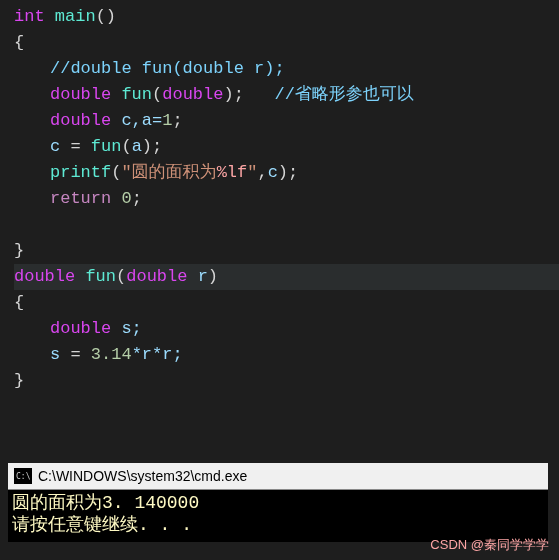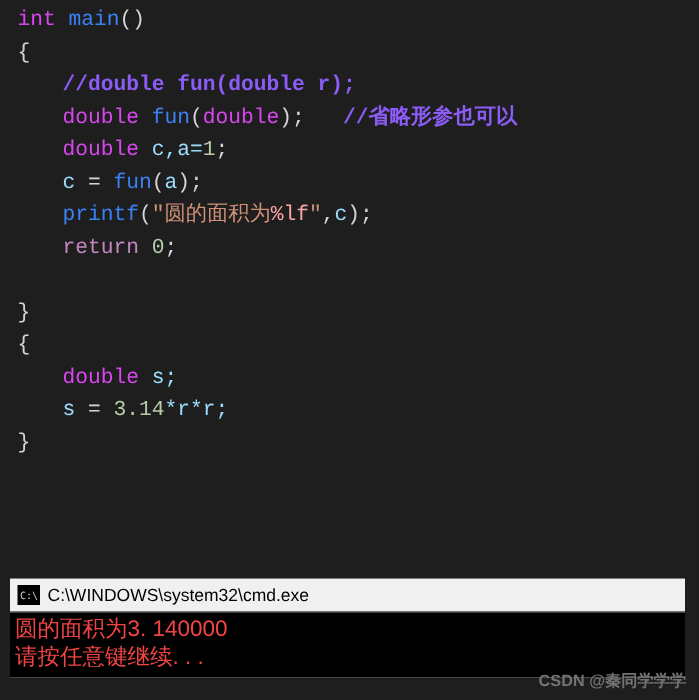--- a/index.html
+++ b/index.html
@@ -16,28 +16,28 @@
   padding: 4px 0 0 14px;
   line-height: 26px;
   background: #1e1e1e;
 }
 .line { white-space: pre; }
 .line.highlight { background: #2a2d2e; }
 .indent { display: inline-block; }
 .i2 { width: 36px; }
 .kw-type { color: #d946ef; }
 .kw-ret { color: #c586c0; }
-.fn { color: #3b82f6; }
+.fn { color: #5eead4; }
 .punct { color: #d4d4d4; }
 .param { color: #9cdcfe; }
 .var { color: #9cdcfe; }
 .num { color: #b5cea8; }
 .str { color: #ce9178; }
 .fmt { color: #fca5a5; }
-.comment { color: #8b5cf6; font-weight: bold; }
+.comment { color: #7dd3fc; }
 .op { color: #d4d4d4; }
 
 .cmd-window {
   position: absolute;
   left: 8px;
   bottom: 18px;
   width: 540px;
   background: #fff;
 }
 .cmd-title {
@@ -60,52 +60,52 @@
   justify-content: flex-start;
   padding-left: 2px;
 }
 .cmd-icon-text {
   color: #ccc;
   font-size: 8px;
   font-family: Consolas, monospace;
 }
 .cmd-body {
   background: #000;
-  color: #ef4444;
-  font-family: Liberation Sans, sans-serif;
+  color: #fef9c3;
+  font-family: Liberation Mono, monospace;
   font-size: 18px;
   padding: 2px 4px 6px 4px;
   line-height: 22px;
   white-space: pre;
   border-top: 1px solid #888;
 }
 .watermark {
   position: absolute;
   right: 10px;
   bottom: 6px;
   font-family: 'Microsoft YaHei', sans-serif;
   font-size: 13px;
-  color: #737373;
-  font-weight: bold;
+  color: #fca5a5;
 }
 </style>
 </head>
 <body>
 
 <div class="editor">
 <div class="line"><span class="kw-type">int</span><span class="punct"> </span><span class="fn">main</span><span class="punct">()</span></div>
 <div class="line"><span class="punct">{</span></div>
 <div class="line"><span class="indent i2"></span><span class="comment">//double fun(double r);</span></div>
 <div class="line"><span class="indent i2"></span><span class="kw-type">double</span><span class="punct"> </span><span class="fn">fun</span><span class="punct">(</span><span class="kw-type">double</span><span class="punct">);</span><span class="punct">   </span><span class="comment">//省略形参也可以</span></div>
 <div class="line"><span class="indent i2"></span><span class="kw-type">double</span><span class="var"> c,a=</span><span class="num">1</span><span class="punct">;</span></div>
 <div class="line"><span class="indent i2"></span><span class="var">c</span><span class="op"> = </span><span class="fn">fun</span><span class="punct">(</span><span class="var">a</span><span class="punct">);</span></div>
 <div class="line"><span class="indent i2"></span><span class="fn">printf</span><span class="punct">(</span><span class="str">"圆的面积为</span><span class="fmt">%lf</span><span class="str">"</span><span class="punct">,</span><span class="var">c</span><span class="punct">);</span></div>
 <div class="line"><span class="indent i2"></span><span class="kw-ret">return</span><span class="punct"> </span><span class="num">0</span><span class="punct">;</span></div>
 <div class="line">&nbsp;</div>
 <div class="line"><span class="punct">}</span></div>
+<div class="line highlight"><span class="kw-type">double</span><span class="punct"> </span><span class="fn">fun</span><span class="punct">(</span><span class="kw-type">double</span><span class="param"> r</span><span class="punct">)</span></div>
 <div class="line"><span class="punct">{</span></div>
 <div class="line"><span class="indent i2"></span><span class="kw-type">double</span><span class="var"> s;</span></div>
 <div class="line"><span class="indent i2"></span><span class="var">s</span><span class="op"> = </span><span class="num">3.14</span><span class="var">*r*r;</span></div>
 <div class="line"><span class="punct">}</span></div>
 </div>
 
 <div class="cmd-window">
   <div class="cmd-title">
     <div class="cmd-icon">
         <span class="cmd-icon-text">C:\</span>

